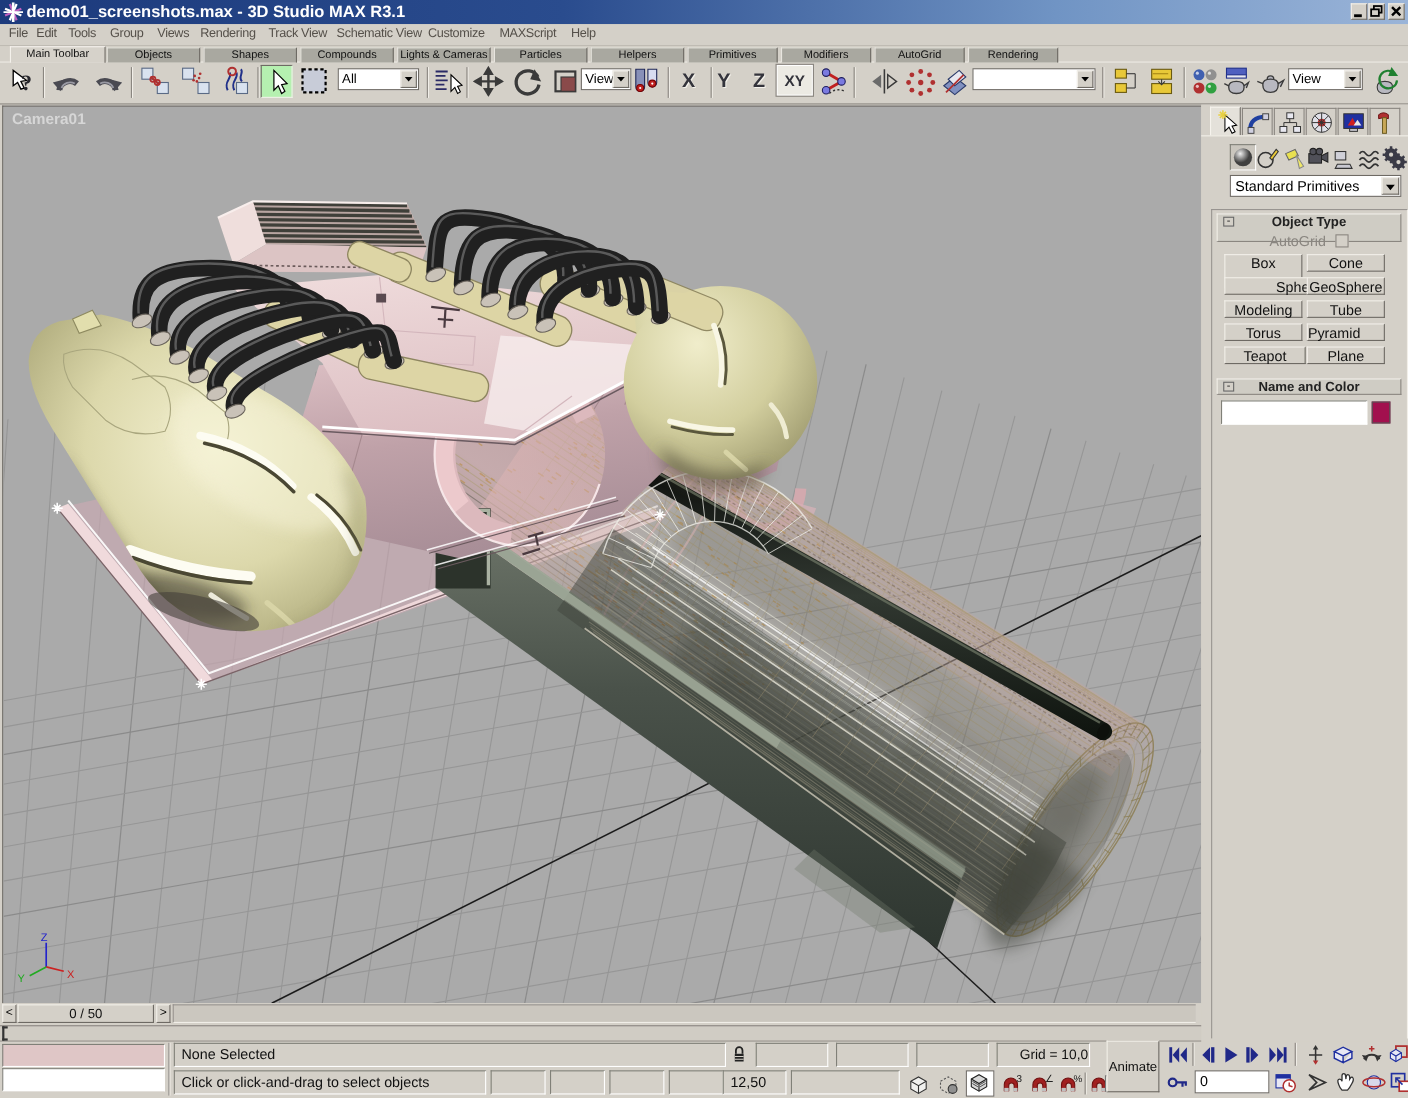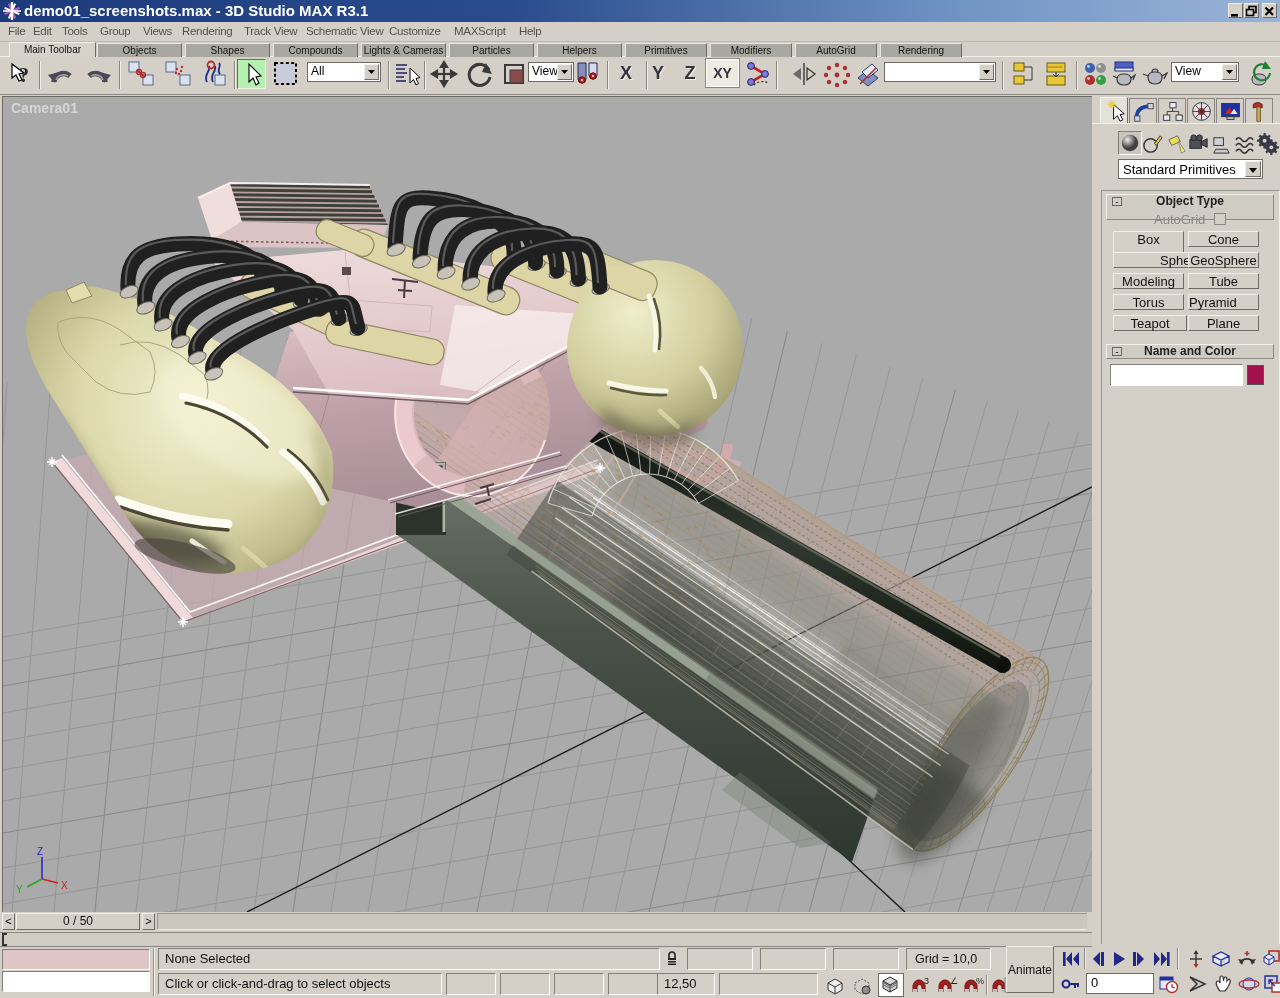--- a/index.html
+++ b/index.html
@@ -1237,21 +1237,21 @@
             <line x1="14.5" y1="3.5" x2="3.5" y2="14.5"></line>
             <line x1="16" y1="8" x2="16" y2="24"></line>
             <line x1="8" y1="16" x2="24" y2="16"></line>
             <line x1="10.5" y1="10.5" x2="21.5" y2="21.5"></line>
             <line x1="21.5" y1="10.5" x2="10.5" y2="21.5"></line>
           </g>
           <circle cx="9" cy="9" r="2" fill="#d4d0c8"></circle>
           <circle cx="16" cy="16" r="2" fill="#d4d0c8"></circle>
         </g>
       </svg></div>
-    <div class="abs" style="left:26px;top:64px;width:145px;height:20px;background:#fff;border:1px solid #6e6a64;font-size:13px;color:#000;padding:2px 0 0 4px">Standard Primitives<div class="abs btn" style="right:1px;top:1px;width:16px;height:16px"><svg width="14" height="16">
+    <div class="abs" style="left:26px;top:64px;width:156px;height:20px;background:#fff;border:1px solid #6e6a64;font-size:13px;color:#000;padding:2px 0 0 4px">Standard Primitives<div class="abs btn" style="right:1px;top:1px;width:16px;height:16px"><svg width="14" height="16">
           <path d="M3 6 L11 6 L7 11 Z" fill="#000"></path>
         </svg></div></div>
     <div class="abs" style="left:9px;top:95px;width:179px;height:754px;border-left:1px solid #989490;border-top:1px solid #989490;border-right:1px solid #f2efe9;background:#d4d0c8"></div>
     <div class="abs" style="left:14px;top:99px;width:168px;height:26px;background:#cfccc4;border:1px solid #8a8680;border-top-color:#f2efe9;border-left-color:#f2efe9;font-size:12px;font-weight:bold;color:#222;text-align:center;line-height:13px">Object Type</div>
     <div class="abs" style="left:20px;top:102px;width:10px;height:9px;border:1px solid #666;background:#d4d0c8;font-size:10px;line-height:7px;text-align:center;color:#222">-</div>
     <div class="abs" style="left:62px;top:117px;font-size:13px;color:#8a8680">AutoGrid</div>
     <div class="abs" style="left:122px;top:118px;width:12px;height:12px;background:#d4d0c8;border:1px solid #8a8680"></div>
     <div class="abs btn" style="left:21px;top:136px;width:71px;height:32px;font-size:13px;color:#111;text-align:center;line-height:15px">Box</div>
     <div class="abs btn" style="left:96px;top:136px;width:71px;height:16px;font-size:13px;color:#111;text-align:center;line-height:15px">Cone</div>
     <div class="abs btn" style="left:21px;top:157px;width:90px;height:16px;font-size:13px;color:#111;text-align:right;line-height:15px">Sphere</div>
@@ -1286,21 +1286,21 @@
 <div class="abs sunk" style="left:608px;top:973px;width:50px;height:22px;background:#d4d0c8"></div>
 <svg class="abs" style="left:665px;top:950px" width="14" height="18" viewBox="0 0 14 18">
     <path d="M4 8 V5 a3 3 0 0 1 6 0 V8" fill="none" stroke="#222" stroke-width="1.6"></path>
     <rect x="3" y="8" width="8" height="7" fill="#222"></rect>
     <line x1="3" y1="10.5" x2="11" y2="10.5" stroke="#d4d0c8"></line>
     <line x1="3" y1="13" x2="11" y2="13" stroke="#d4d0c8"></line>
   </svg>
 <div class="abs sunk" style="left:687px;top:948px;width:66px;height:22px;background:#d4d0c8"></div>
 <div class="abs sunk" style="left:760px;top:948px;width:66px;height:22px;background:#d4d0c8"></div>
 <div class="abs sunk" style="left:833px;top:948px;width:66px;height:22px;background:#d4d0c8"></div>
-<div class="abs sunk" style="left:906px;top:948px;width:85px;height:22px;background:#d4d0c8;font-size:12.5px;color:#111;padding-left:8px;line-height:20px">Grid = 10,0</div>
+<div class="abs sunk" style="left:906px;top:948px;width:85px;height:22px;background:#d4d0c8;font-size:12.5px;color:#111;padding-left:20px;line-height:20px">Grid = 10,0</div>
 <div class="abs sunk" style="left:657px;top:973px;width:58px;height:22px;background:#d4d0c8;font-size:13px;color:#111;padding-left:6px;line-height:20px">12,50</div>
 <div class="abs sunk" style="left:719px;top:973px;width:99px;height:22px;background:#d4d0c8"></div>
 <svg class="abs" style="left:824px;top:975px" width="22" height="22" viewBox="0 0 22 22">
     <path d="M4 8 L11 4 L18 8 L18 15 L11 19 L4 15 Z" fill="#f0f0ee" stroke="#333"></path>
     <path d="M4 8 L11 12 L18 8 M11 12 L11 19" fill="none" stroke="#333"></path>
   </svg>
 <svg class="abs" style="left:851px;top:975px" width="22" height="22" viewBox="0 0 22 22">
     <path d="M4 8 L11 4 L18 8 L18 15 L11 19 L4 15 Z" fill="none" stroke="#555" stroke-dasharray="2 1.6"></path>
     <circle cx="15" cy="15" r="4" fill="#909090" stroke="#333"></circle>
   </svg>

